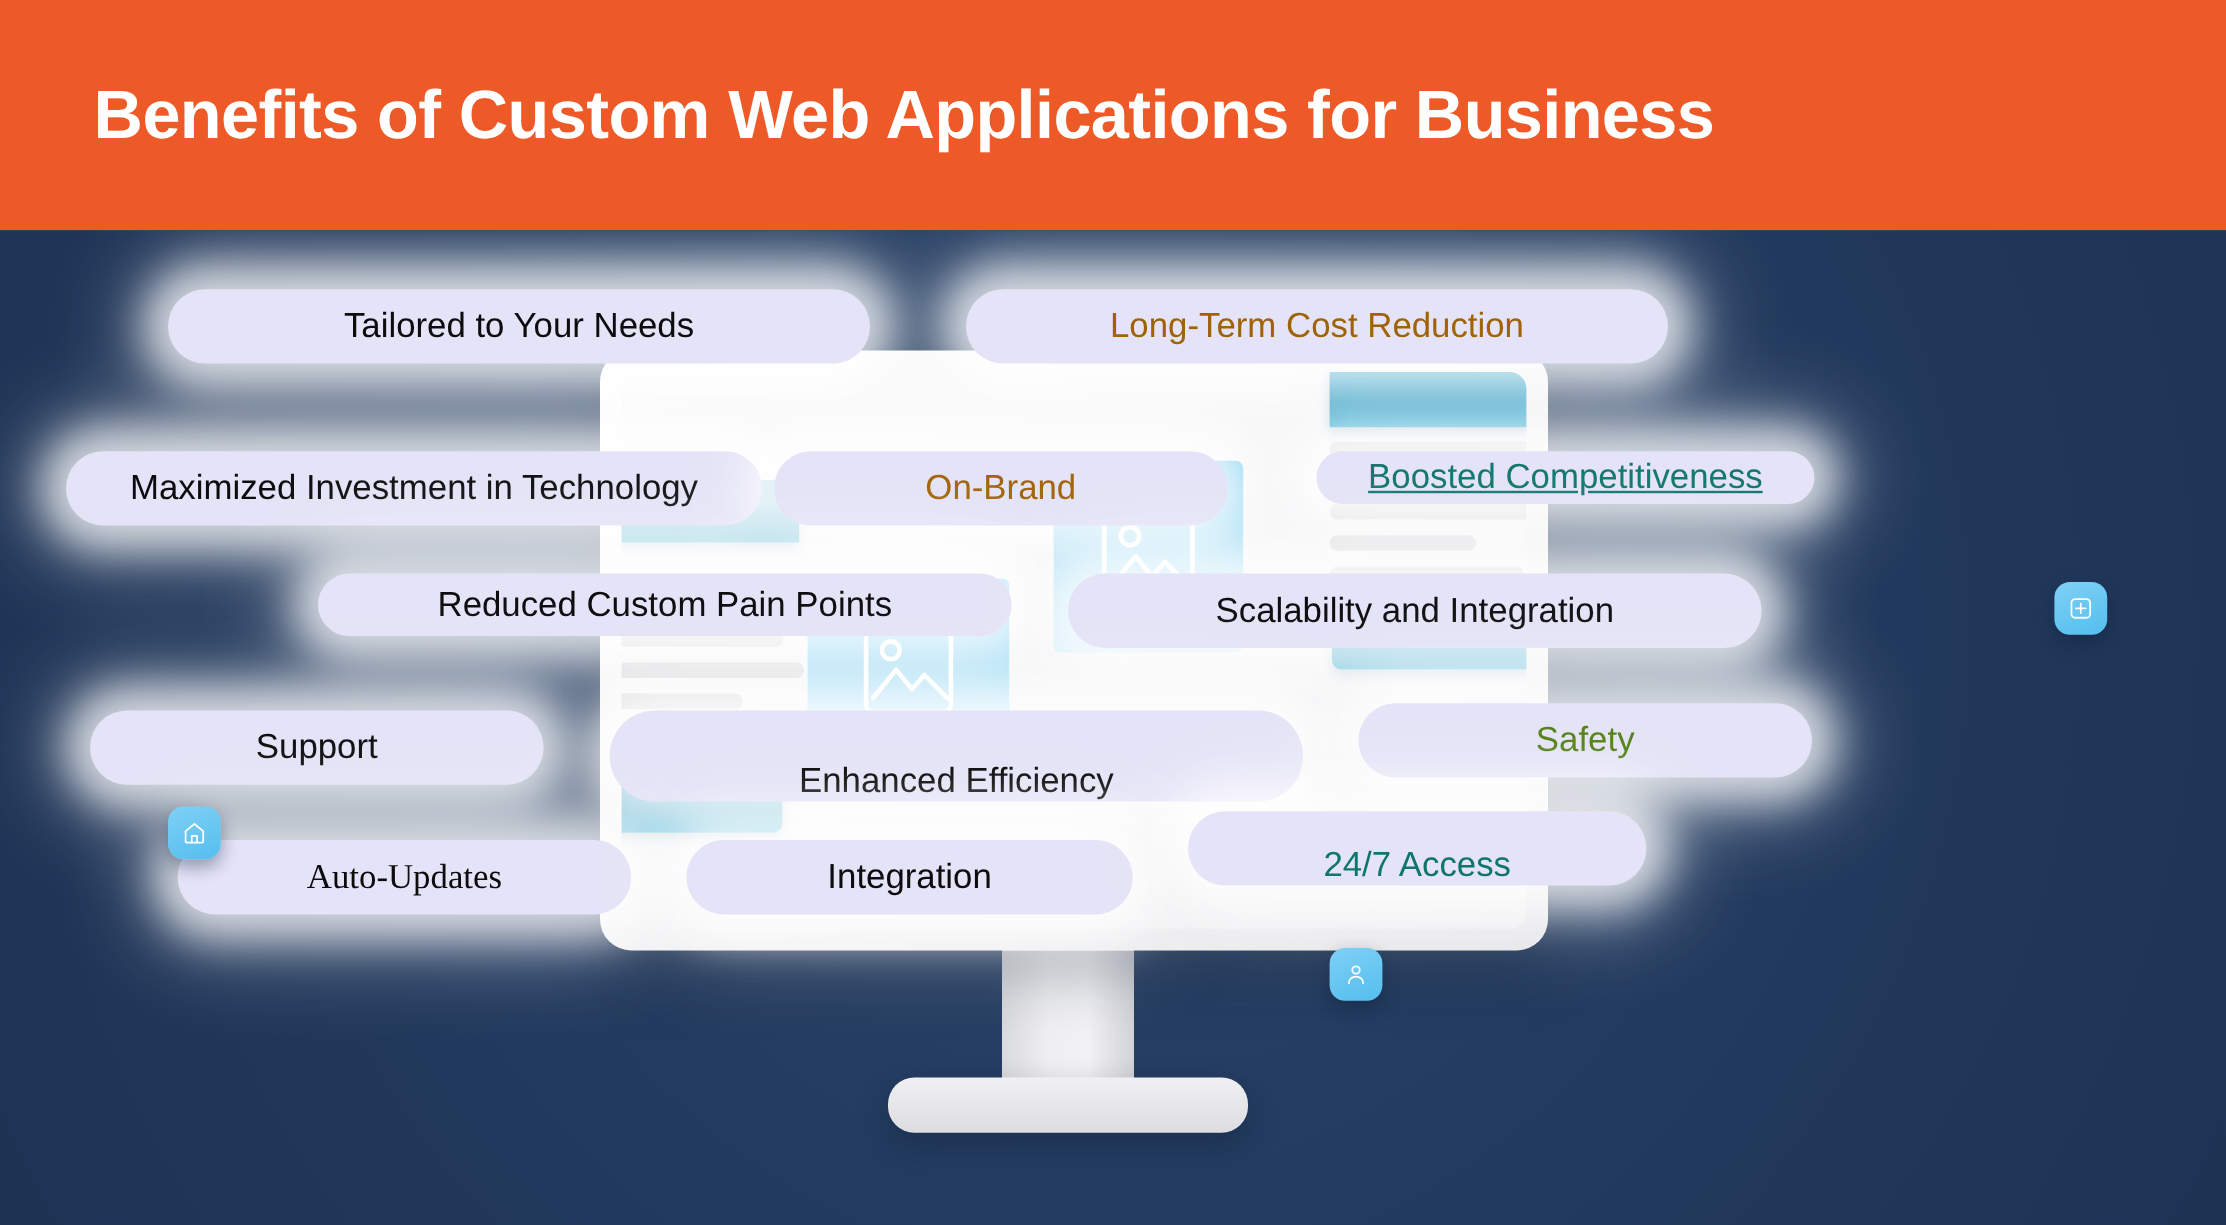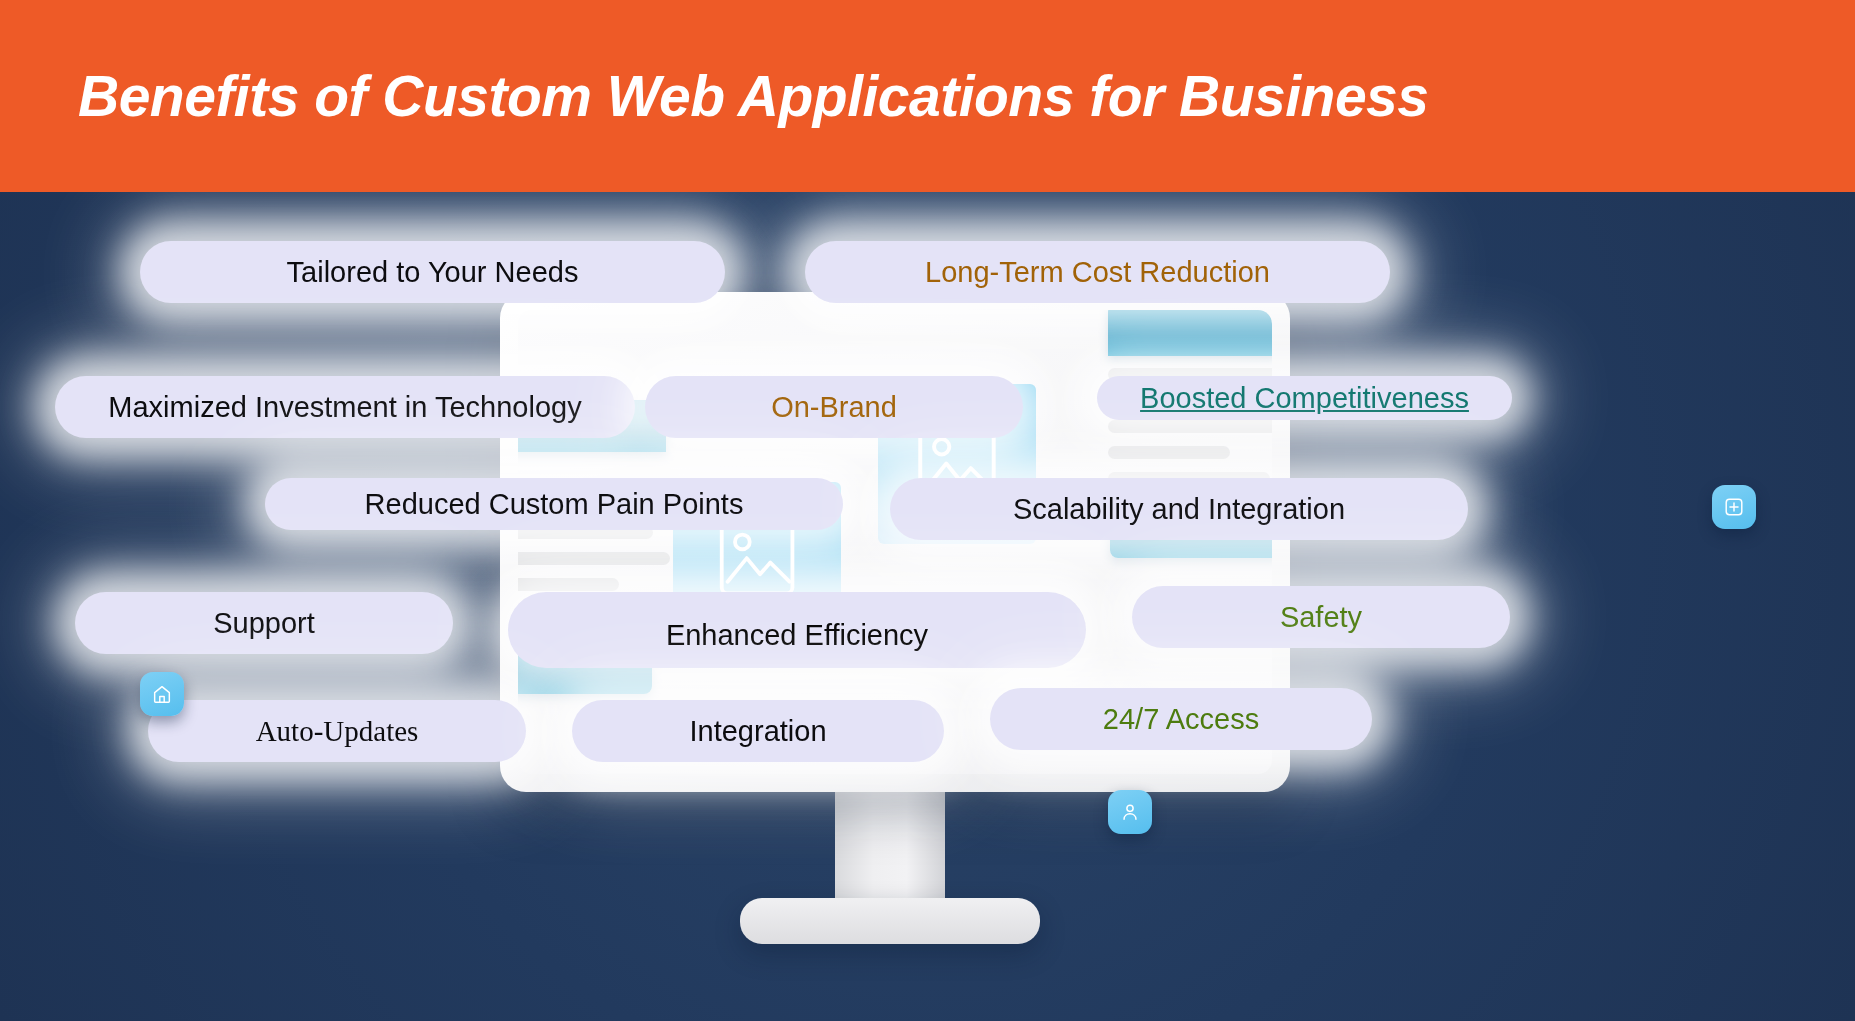--- a/index.html
+++ b/index.html
@@ -30,21 +30,20 @@
     display: flex;
     align-items: center;
   }
   #header-title {
     margin-left: 78px;
     color: #FFFFFF;
     font-size: 57px;
     font-weight: bold;
     letter-spacing: -0.5px;
     white-space: nowrap;
-    font-style: italic;
   }
 
   
   #body-area {
     position: absolute;
     left: 0; top: 192px;
     width: 1855px;
     height: 829px;
     background:
       radial-gradient(circle at 50% 40%, #2A4468 0%, #223A5E 55%, #1E3354 100%);
@@ -125,21 +124,21 @@
     position: absolute;
     display: flex;
     align-items: center;
     justify-content: center;
     background: #E4E3F7;
     border-radius: 40px;
     color: #0C0C0F;
     font-size: 29px;
     font-weight: 400;
     white-space: nowrap;
-    padding: 16px 30px;
+    padding: 0 30px;
     box-shadow:
       0 0 34px 20px rgba(255,255,255,0.72),
       0 0 70px 34px rgba(255,255,255,0.34);
   }
 
   
   .badge {
     position: absolute;
     width: 44px; height: 44px;
     border-radius: 13px;
@@ -245,21 +244,21 @@
         </div>
         <div class="pill" style="left: 1132px; top: 394px; width: 378px; height: 62px; background: rgb(228, 227, 247); color: #4d7c0f;">
           <span>Safety</span>
         </div>
         <div class="pill" style="left: 148px; top: 508px; width: 378px; height: 62px; background: rgb(228, 227, 247); color: rgb(12, 12, 15); font-family: Liberation Serif, serif;">
           <span>Auto-Updates</span>
         </div>
         <div class="pill" style="left: 572px; top: 508px; width: 372px; height: 62px; background: rgb(228, 227, 247); color: rgb(12, 12, 15);">
           <span>Integration</span>
         </div>
-        <div class="pill" style="left: 990px; top: 496px; width: 382px; height: 62px; background: rgb(228, 227, 247); color: #4d7c0f;">
+        <div class="pill" style="left: 990px; top: 484px; width: 382px; height: 62px; background: rgb(228, 227, 247); color: #0f766e; align-items: flex-end;">
           <span>24/7 Access</span>
         </div>
       </div>
 
     <div id="badge-layer">
         <div class="badge" style="left: 1712px; top: 293px;">
           <span style="display: flex;">
             <svg viewBox="0 0 24 24">
               <rect x="3.5" y="3.5" width="17" height="17" rx="3.5"></rect>
               <path d="M12 7.6v8.8M7.6 12h8.8" stroke-linecap="round"></path>

